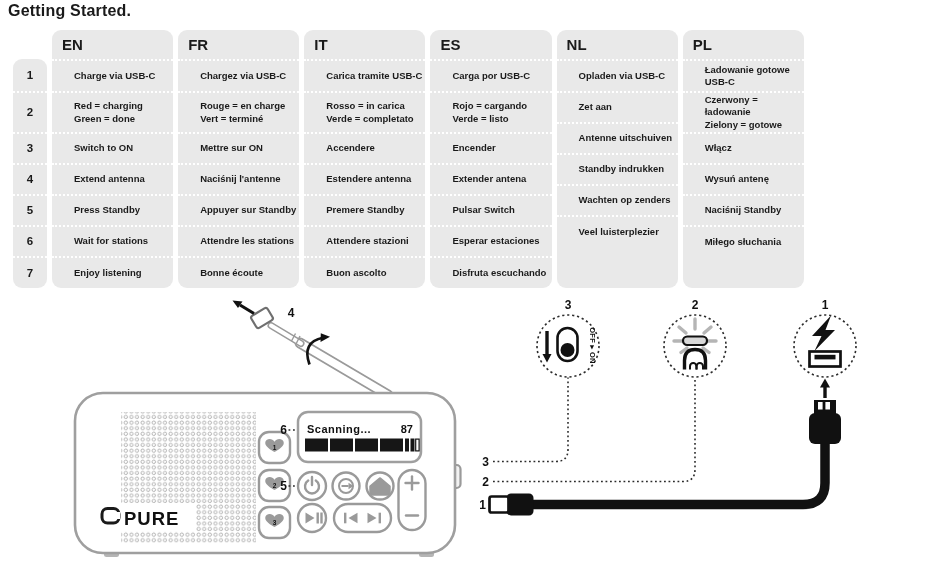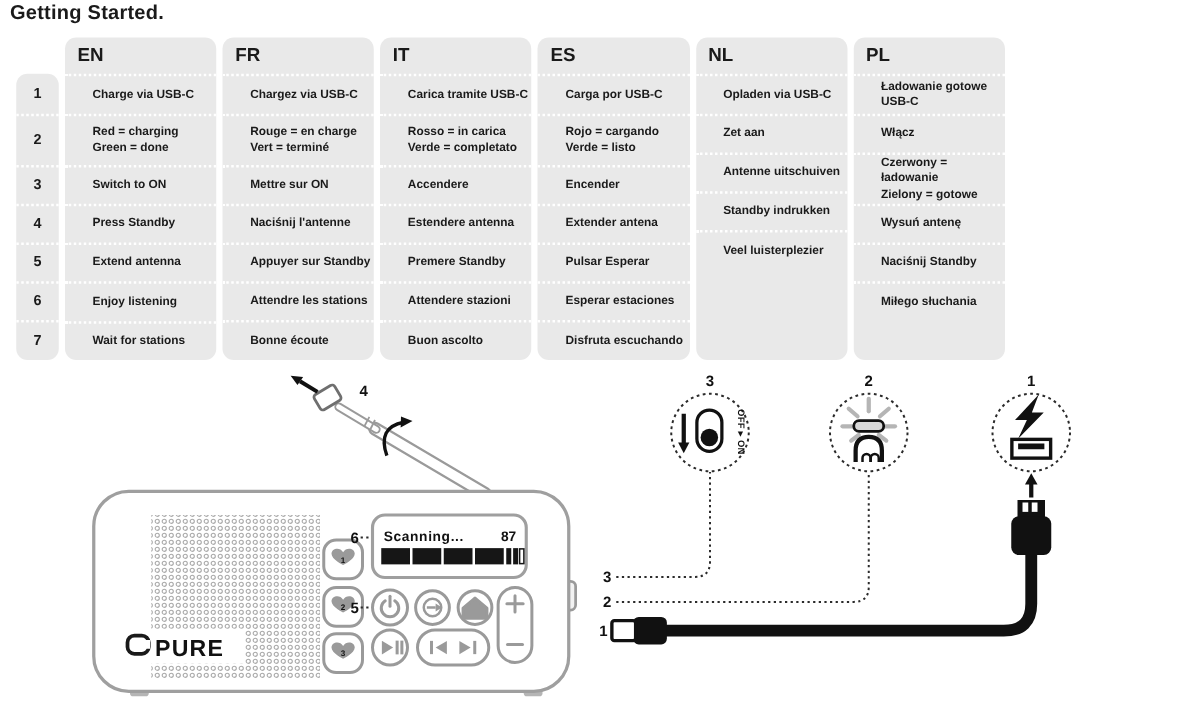--- a/index.html
+++ b/index.html
@@ -48,24 +48,24 @@
           <div class="cell num r5">6</div>
           <div class="cell num r6">7</div>
         </div>
       </div>
       <div class="col lang">
         <div class="th">EN</div>
         <div class="cell r0">Charge via USB-C</div>
         <div class="cell r1">Red = charging
 Green = done</div>
         <div class="cell r2">Switch to ON</div>
+        <div class="cell r3">Extend antenna</div>
         <div class="cell r4">Press Standby</div>
-        <div class="cell r3">Extend antenna</div>
+        <div class="cell r5">Wait for stations</div>
         <div class="cell r6">Enjoy listening</div>
-        <div class="cell r5">Wait for stations</div>
       </div>
       <div class="col lang">
         <div class="th">FR</div>
         <div class="cell r0">Chargez via USB-C</div>
         <div class="cell r1">Rouge = en charge
 Vert = terminé</div>
         <div class="cell r2">Mettre sur ON</div>
         <div class="cell r3">Naciśnij l'antenne</div>
         <div class="cell r4">Appuyer sur Standby</div>
         <div class="cell r5">Attendre les stations</div>
@@ -82,38 +82,39 @@
         <div class="cell r5">Attendere stazioni</div>
         <div class="cell r6">Buon ascolto</div>
       </div>
       <div class="col lang">
         <div class="th">ES</div>
         <div class="cell r0">Carga por USB-C</div>
         <div class="cell r1">Rojo = cargando
 Verde = listo</div>
         <div class="cell r2">Encender</div>
         <div class="cell r3">Extender antena</div>
-        <div class="cell r4">Pulsar Esperar</div>
+        <div class="cell r4">Pulsar Switch</div>
         <div class="cell r5">Esperar estaciones</div>
         <div class="cell r6">Disfruta escuchando</div>
       </div>
       <div class="col lang">
         <div class="th">NL</div>
         <div class="cell r0">Opladen via USB-C</div>
         <div class="cell r2">Zet aan</div>
         <div class="cell r3">Antenne uitschuiven</div>
         <div class="cell r4">Standby indrukken</div>
+        <div class="cell r5">Wachten op zenders</div>
         <div class="cell r6">Veel luisterplezier</div>
       </div>
       <div class="col lang">
         <div class="th">PL</div>
         <div class="cell r0">Ładowanie gotowe USB-C</div>
-        <div class="cell r2">Włącz</div>
         <div class="cell r1">Czerwony = ładowanie
 Zielony = gotowe</div>
+        <div class="cell r2">Włącz</div>
         <div class="cell r3">Wysuń antenę</div>
         <div class="cell r4">Naciśnij Standby</div>
         <div class="cell r6">Miłego słuchania</div>
       </div>
     </div>
 
   <svg class="diagram" width="945" height="282" viewBox="0 288 945 282">
     <defs>
       <pattern id="grille" width="5.6" height="5.6" patternUnits="userSpaceOnUse">
         <circle cx="2.6" cy="2.6" r="1.65" fill="none" stroke="#ababab" stroke-width="0.9"></circle>

